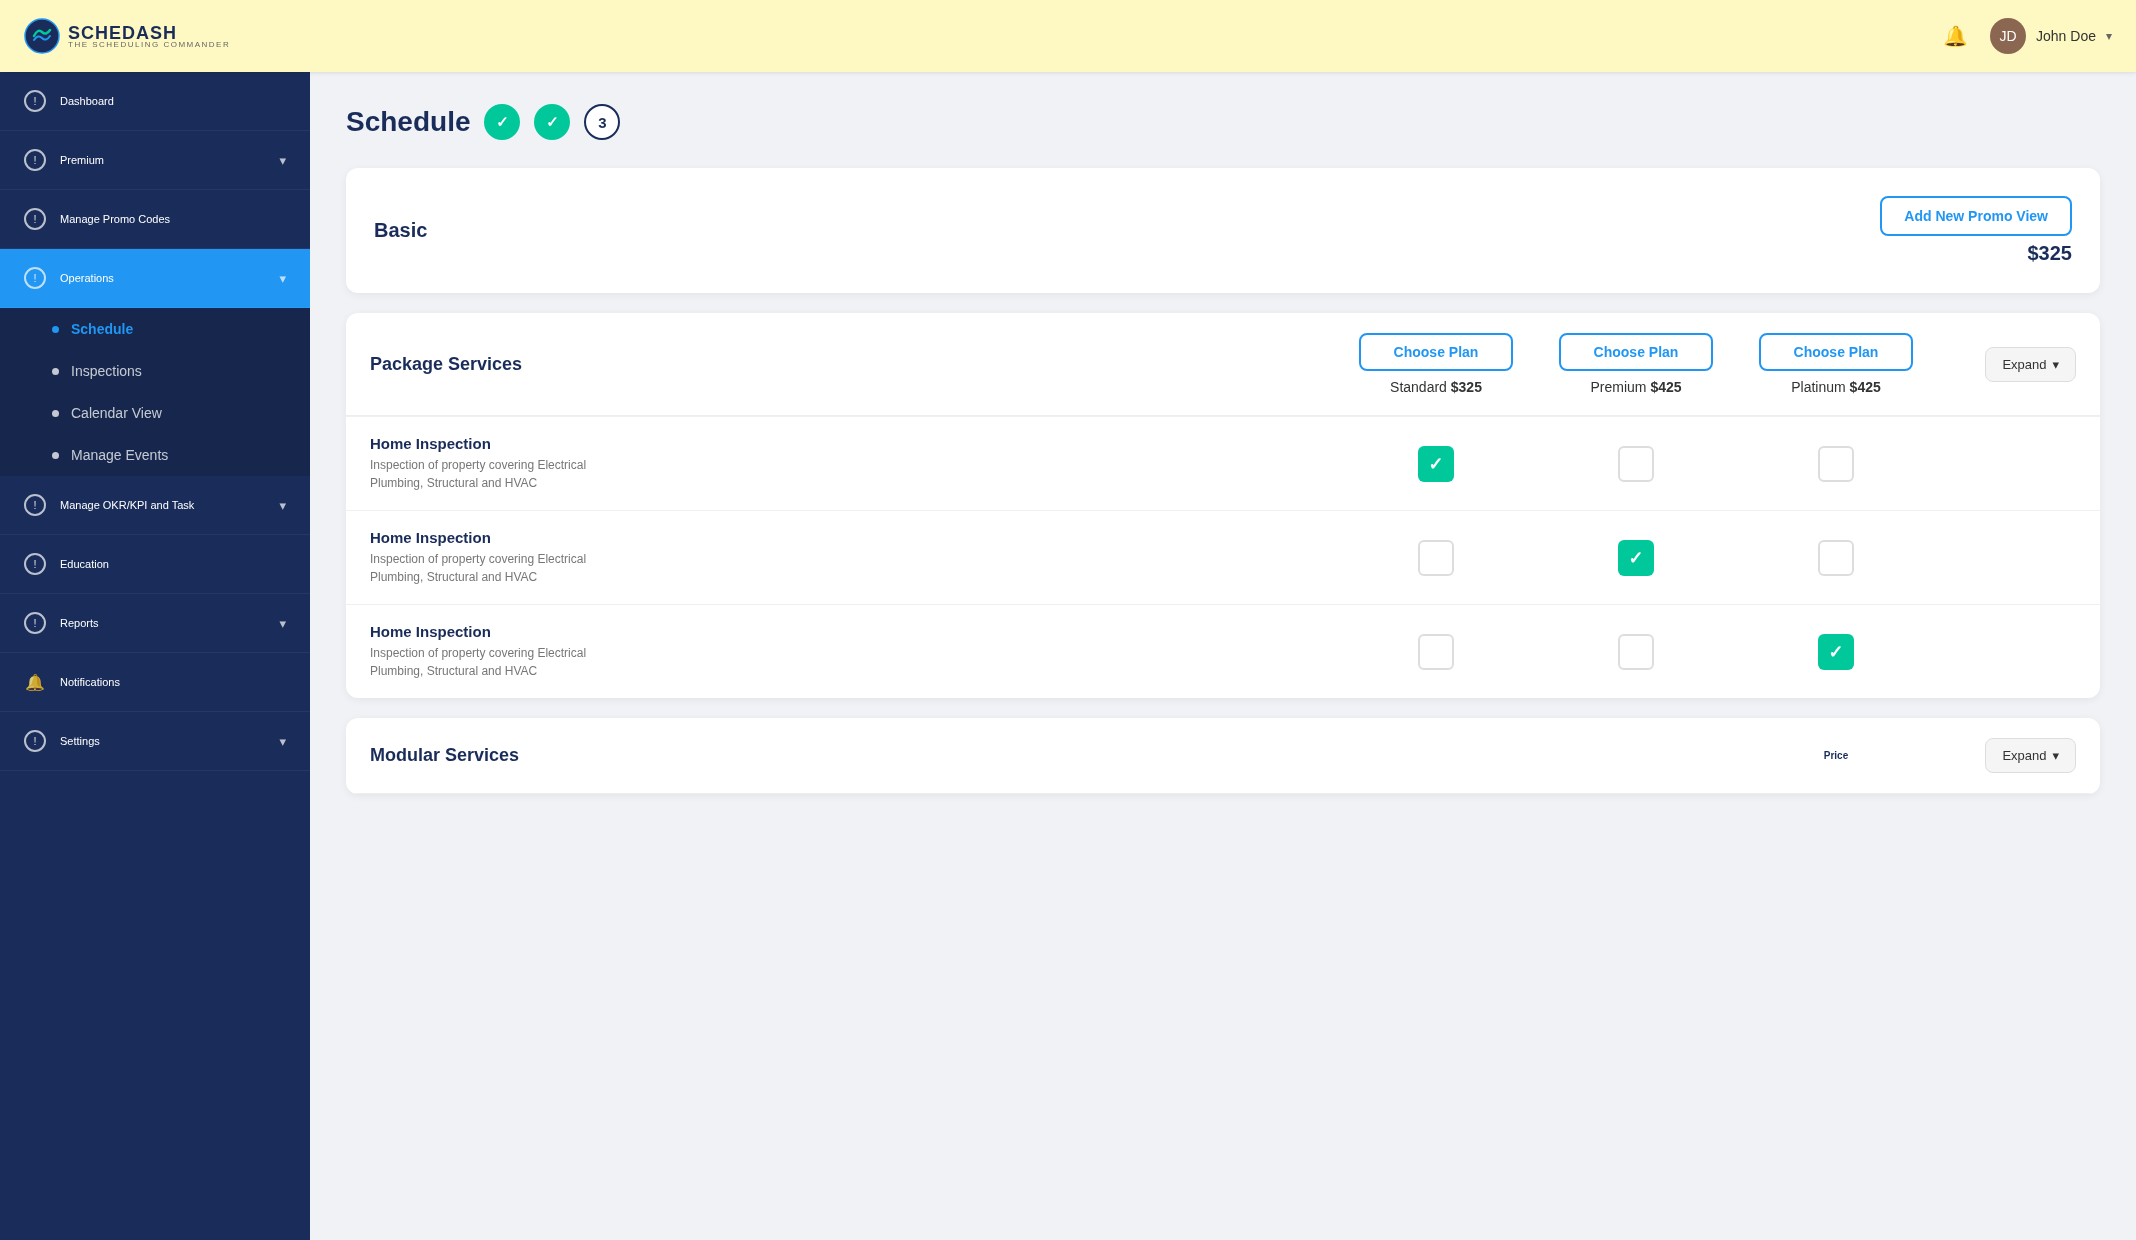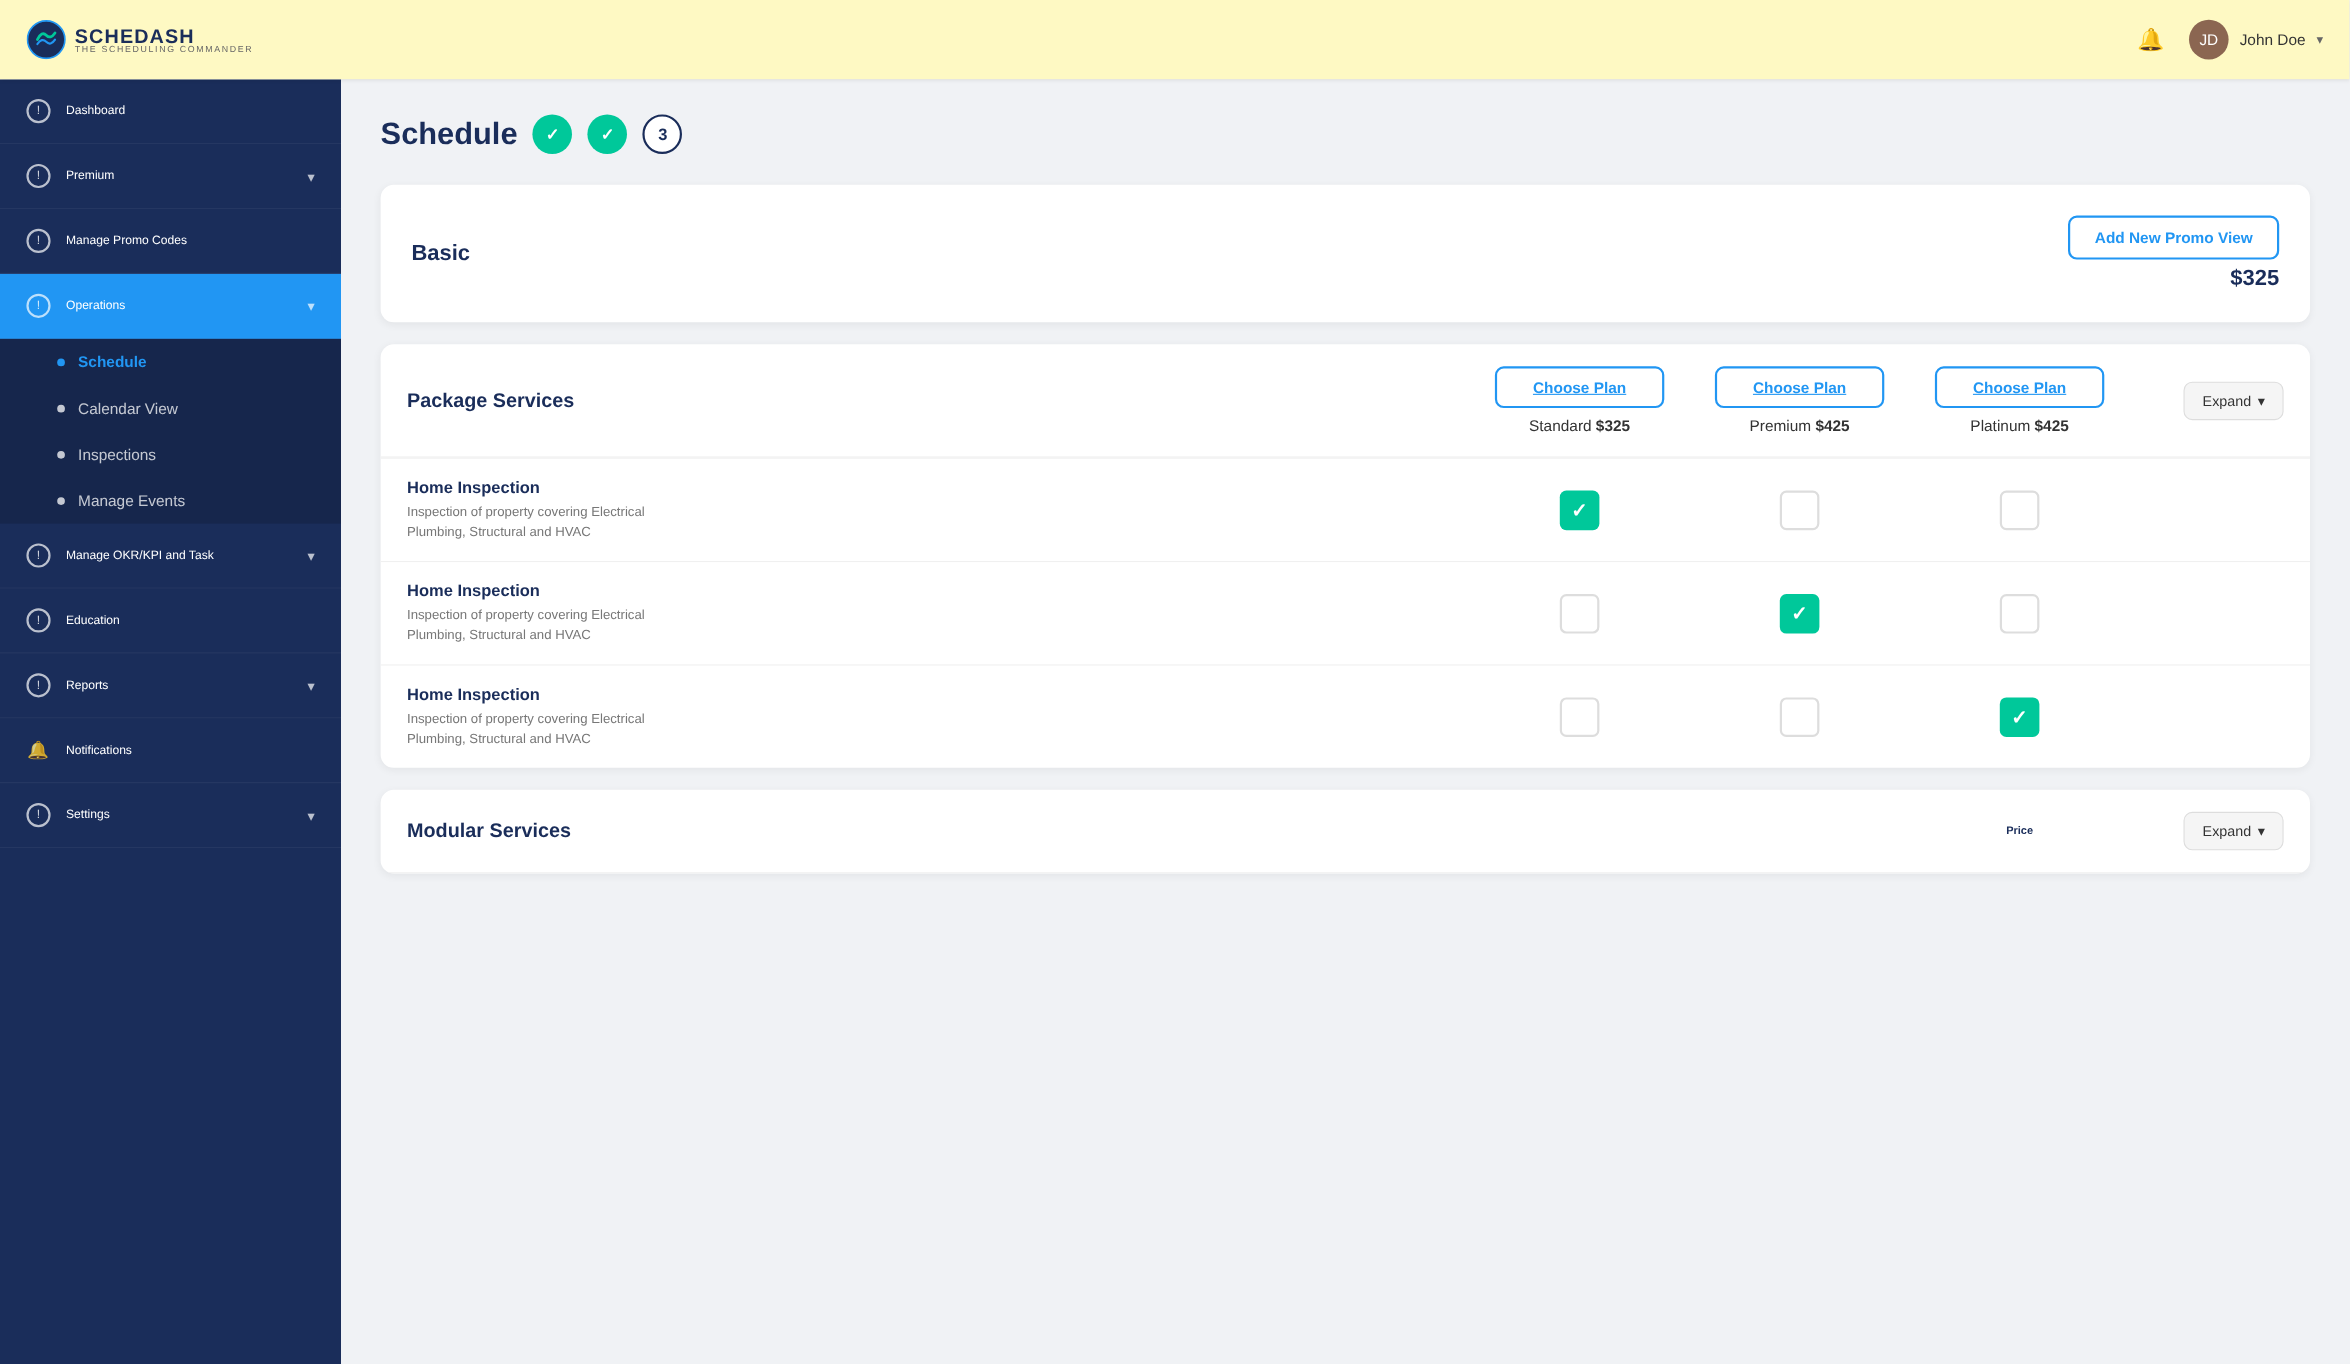--- a/index.html
+++ b/index.html
@@ -260,21 +260,20 @@
     .choose-plan-btn {
       background: #fff;
       border: 2px solid #2196F3;
       color: #2196F3;
       padding: 9px 33px;
       border-radius: 8px;
       font-size: 14px;
       font-weight: 600;
       cursor: pointer;
       white-space: nowrap;
-      text-decoration: underline;
     }
     .plan-price {
       font-size: 14px;
       color: #333;
     }
     .plan-price strong { font-weight: 700; }
     .expand-btn {
       background: #f5f5f5;
       border: 1px solid #ddd;
       color: #333;
@@ -419,25 +418,25 @@
       <span class="sidebar-chevron">▾</span>
     </div>
 
     <div class="submenu">
       <div class="submenu-item active">
         <div class="submenu-dot"></div>
         <span>Schedule</span>
       </div>
       <div class="submenu-item">
         <div class="submenu-dot"></div>
-        <span>Calendar View</span>
+        <span>Inspections</span>
       </div>
       <div class="submenu-item">
         <div class="submenu-dot"></div>
-        <span>Inspections</span>
+        <span>Calendar View</span>
       </div>
       <div class="submenu-item">
         <div class="submenu-dot"></div>
         <span>Manage Events</span>
       </div>
     </div>
 
     <div class="sidebar-item">
       <div class="sidebar-item-left">
         <div class="sidebar-icon">!</div>

